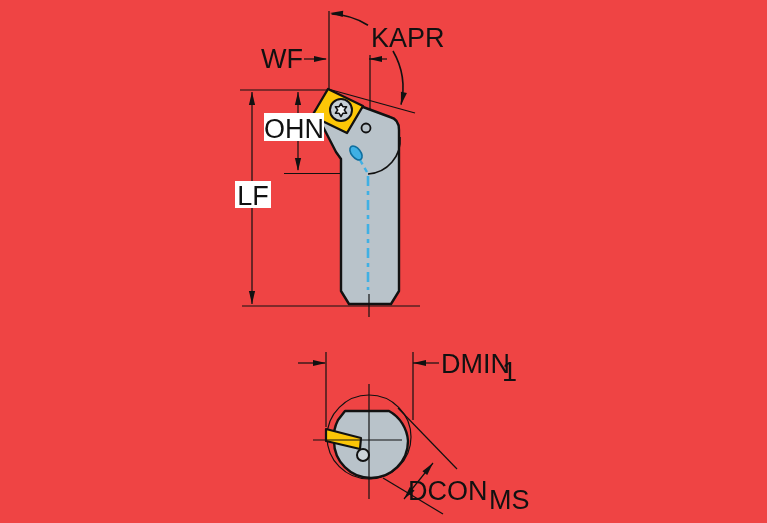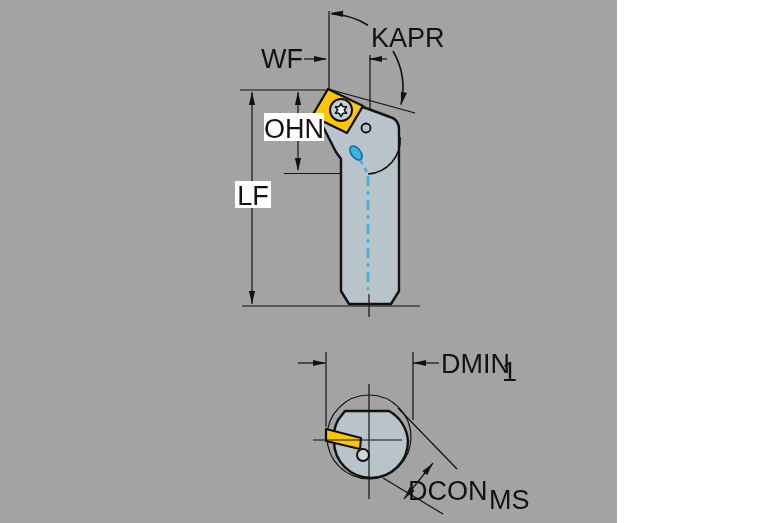--- a/index.html
+++ b/index.html
@@ -1,16 +1,16 @@
 <!DOCTYPE html>
 <html><head>
 <meta charset="utf-8">
 <style>
   html,body{margin:0;padding:0;background:#ffffff;}
-  .stage{width:617px;height:523px;position:relative;background:#a3a3a3;overflow:hidden;}
+  .stage{width:767px;height:523px;position:relative;background:#ef4444;overflow:hidden;}
   svg{display:block;}
   text{font-family:"Liberation Sans","DejaVu Sans",sans-serif;fill:#111;}
   .lbl{font-size:27px;}
   .thin{stroke:#111;stroke-width:1.2;fill:none;}
   .med{stroke:#111;stroke-width:1.6;fill:none;}
   .thick{stroke:#111;stroke-width:2.4;stroke-linejoin:round;}
   .ah{fill:#111;stroke:none;}
 </style>
 </head>
 <body>

